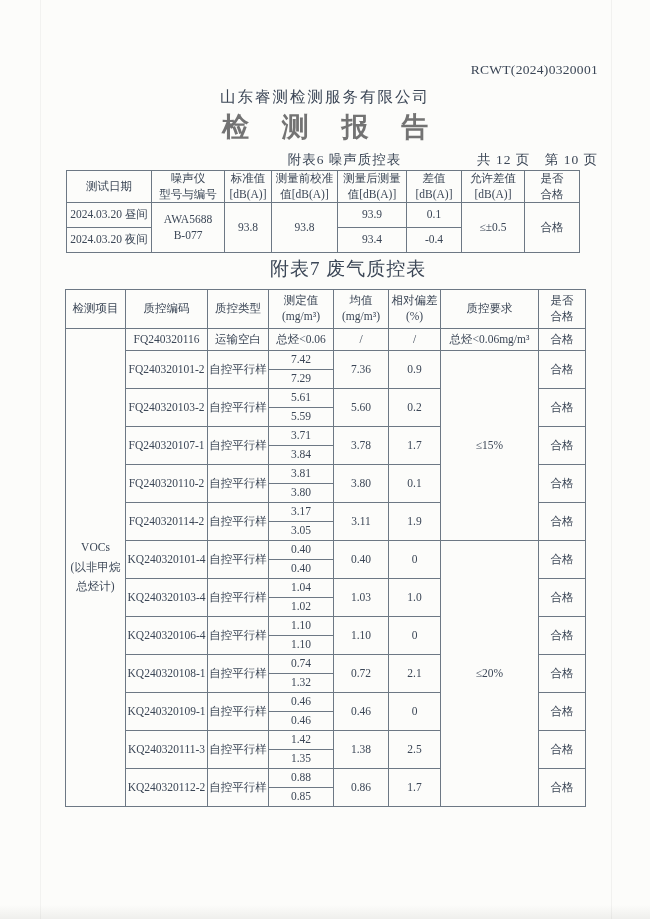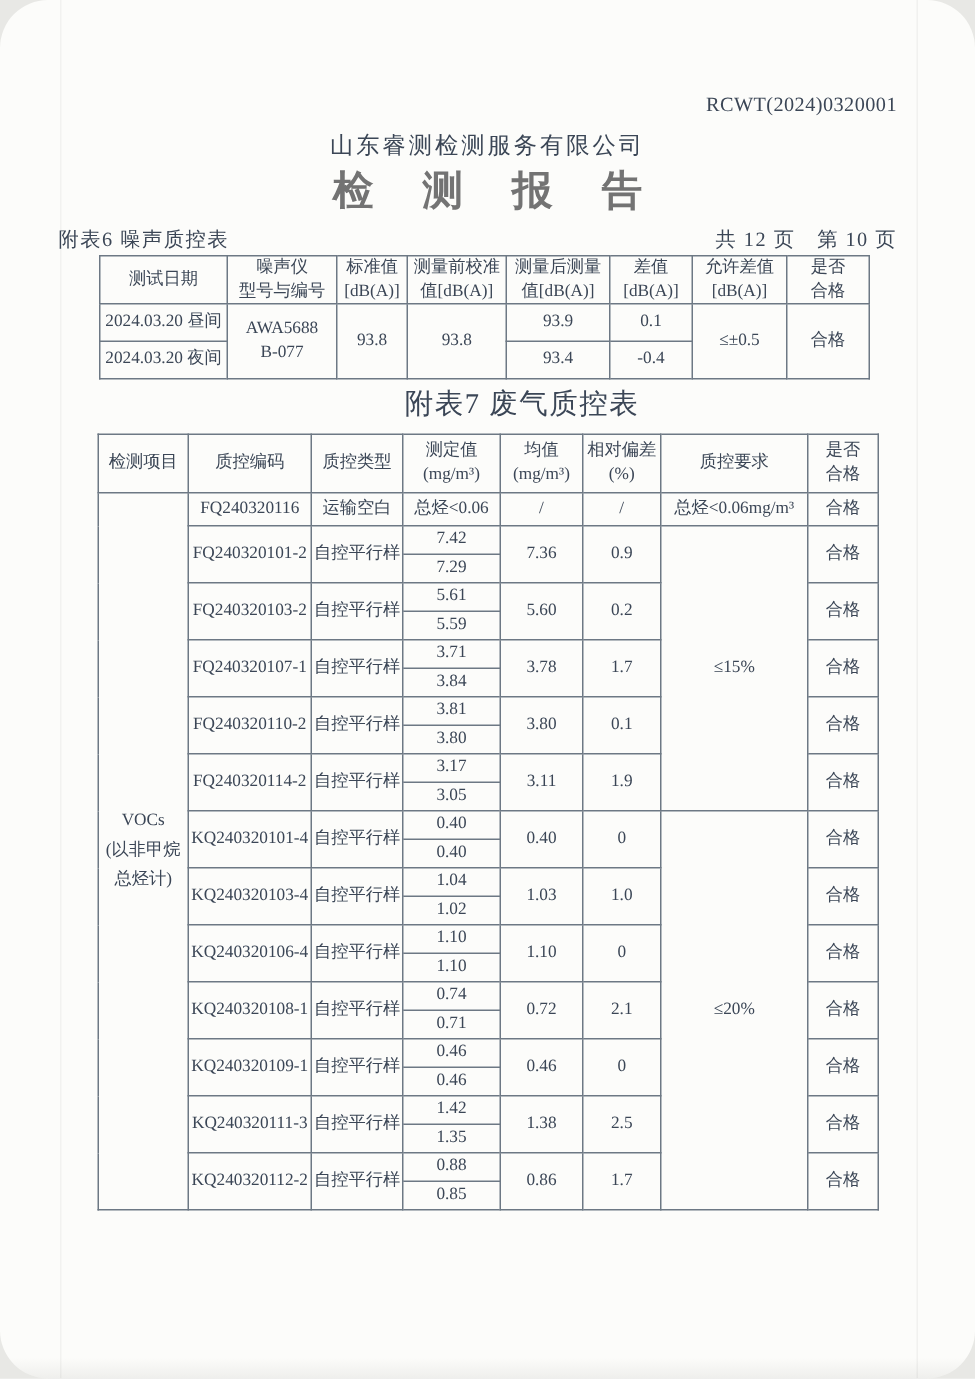--- a/index.html
+++ b/index.html
@@ -1,34 +1,33 @@
 <!DOCTYPE html>
 <html><head>
 <meta charset="utf-8">
 <style>
   html,body { margin:0; padding:0; background:#e8e8e5; }
   .page {
     position:relative; width:650px; height:919px; overflow:hidden;
     background:#fcfcfa;
     color:#3b4656;
     font-family:"Liberation Serif","DejaVu Serif",serif;
-    border-radius:32px;
   }
   
   .scan-edge-left  { position:absolute; left:40px; top:0; width:1px; height:100%; background:rgba(110,115,120,0.07); }
   .scan-edge-right { position:absolute; left:611px; top:0; width:1px; height:100%; background:rgba(110,115,120,0.08); }
   .scan-bottom { position:absolute; left:0; bottom:0; width:100%; height:14px; background:linear-gradient(to bottom, rgba(0,0,0,0), rgba(120,120,115,0.10)); }
 
   .report-no { position:absolute; top:62px; right:52px; font-size:13.5px; letter-spacing:0.3px; }
   .company   { position:absolute; top:87px; left:0; width:100%; text-align:center; font-size:15.5px; letter-spacing:2px; }
   .title     { position:absolute; top:109px; left:0; width:100%; text-align:center;
                font-size:27px; font-weight:bold; letter-spacing:13px; text-indent:13px; color:#737373; }
 
   .caption-row { position:absolute; top:151px; left:0; width:100%; height:18px; font-size:13.5px; }
-  .caption-row .cap { position:absolute; left:0; right:0; text-align:left; letter-spacing:1px;padding-left:39px; }
+  .caption-row .cap { position:absolute; left:0; right:0; text-align:center; letter-spacing:1px;padding-left:39px; }
   .caption-row .pages { position:absolute; right:52px; top:0; letter-spacing:1px; }
   .caption2 { position:absolute; top:256px; left:0; width:100%; text-align:center; font-size:19px; letter-spacing:1px;padding-left:23px; }
 
   table { border-collapse:collapse; table-layout:fixed; }
   th, td {
     border:1px solid #6d7884; text-align:center; vertical-align:middle;
     padding:0 1px; font-size:11.5px; font-weight:normal; line-height:1.35;
     white-space:pre-line; overflow:hidden;
   }
   .t1 { position:absolute; top:170px; left:66px; width:513px; }
@@ -247,21 +246,21 @@
 
     <tr class="h-half">
       <td rowspan="2">KQ240320108-1</td>
       <td rowspan="2">自控平行样</td>
       <td>0.74</td>
       <td rowspan="2">0.72</td>
       <td rowspan="2">2.1</td>
       <td rowspan="2">合格</td>
     </tr>
     <tr class="h-half">
-      <td>0.71</td>
+      <td>1.32</td>
     </tr>
 
     <tr class="h-half">
       <td rowspan="2">KQ240320109-1</td>
       <td rowspan="2">自控平行样</td>
       <td>0.46</td>
       <td rowspan="2">0.46</td>
       <td rowspan="2">0</td>
       <td rowspan="2">合格</td>
     </tr>

